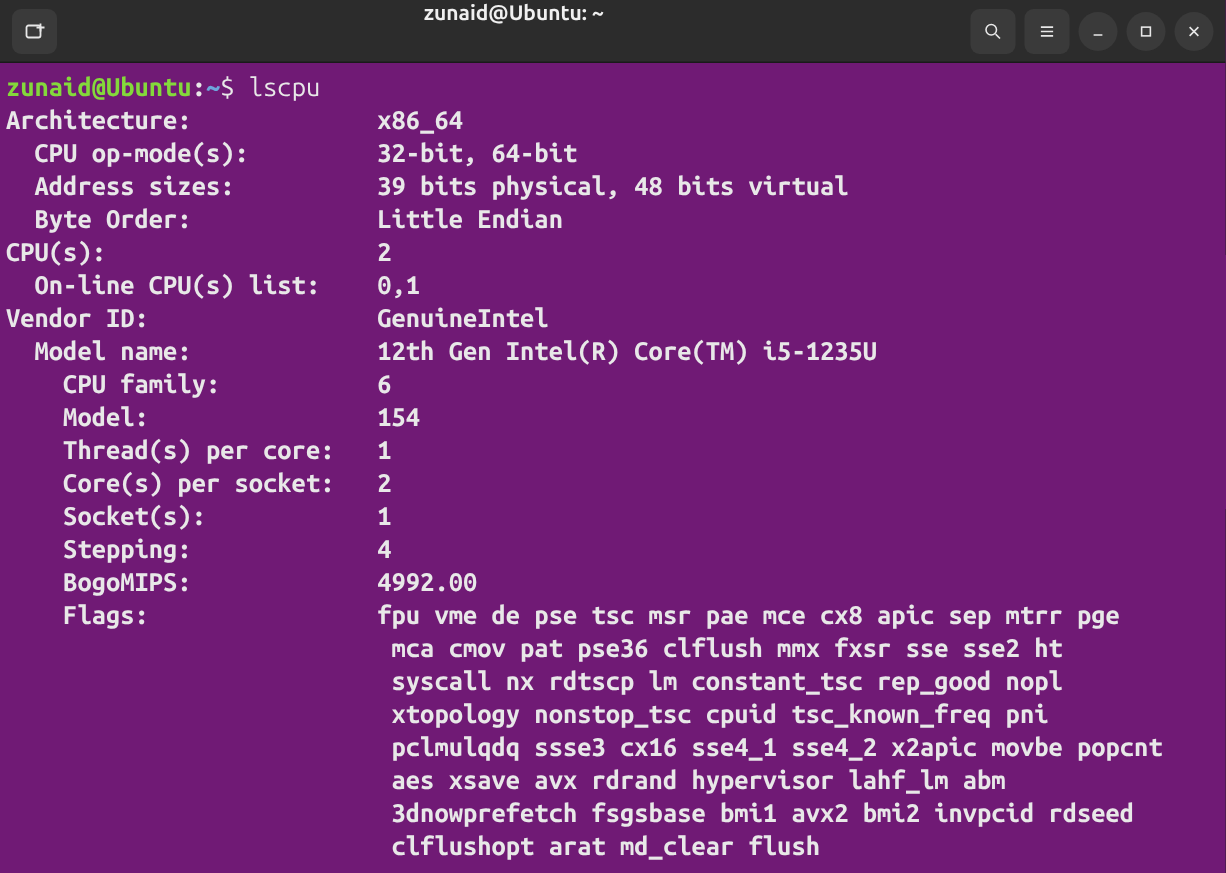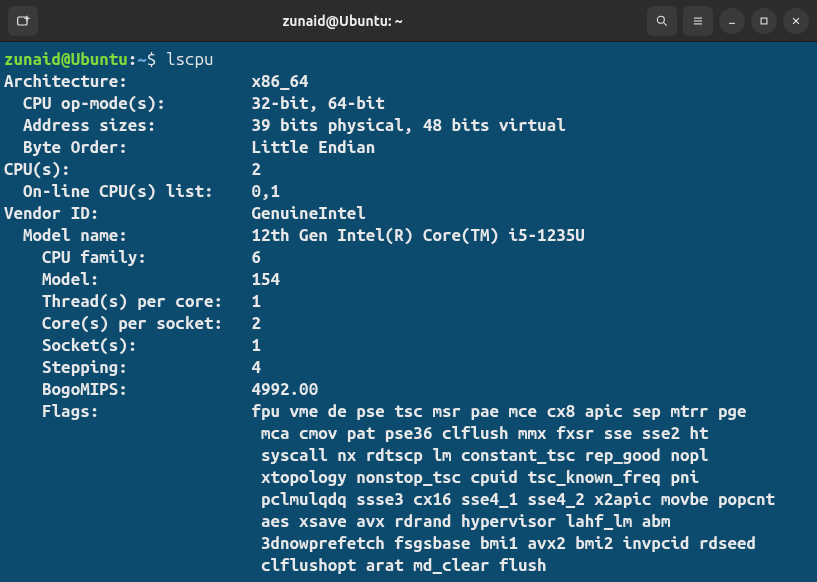--- a/index.html
+++ b/index.html
@@ -11,21 +11,20 @@
       width: 817px;
       height: 582px;
       background: #1e1e1e;
       font-family: "Ubuntu Mono", "DejaVu Sans Mono", monospace;
       overflow: hidden;
     }
     .titlebar {
       height: 42px;
       background: #2c2c2c;
       display: flex;
-      align-items: center;
       padding: 0 8px;
       border-bottom: 1px solid #1a1a1a;
     }
     .titlebar-left {
       display: flex;
       align-items: center;
     }
     .titlebar-center {
       flex: 1;
       text-align: center;
@@ -64,21 +63,21 @@
     }
     .tb-btn.newtab svg {
       width: 16px;
       height: 16px;
     }
     .terminal-body {
       padding: 6px 4px;
       font-size: 17px;
       line-height: 22px;
       color: #e8e8e8;
-      background: #0c4a6e;
+      background: #701a75;
       height: calc(582px - 42px);
       overflow: hidden;
       white-space: pre;
       letter-spacing: 0;
     }
     .prompt-user {
       color: #84d93b;
       font-weight: bold;
     }
     .prompt-colon {

